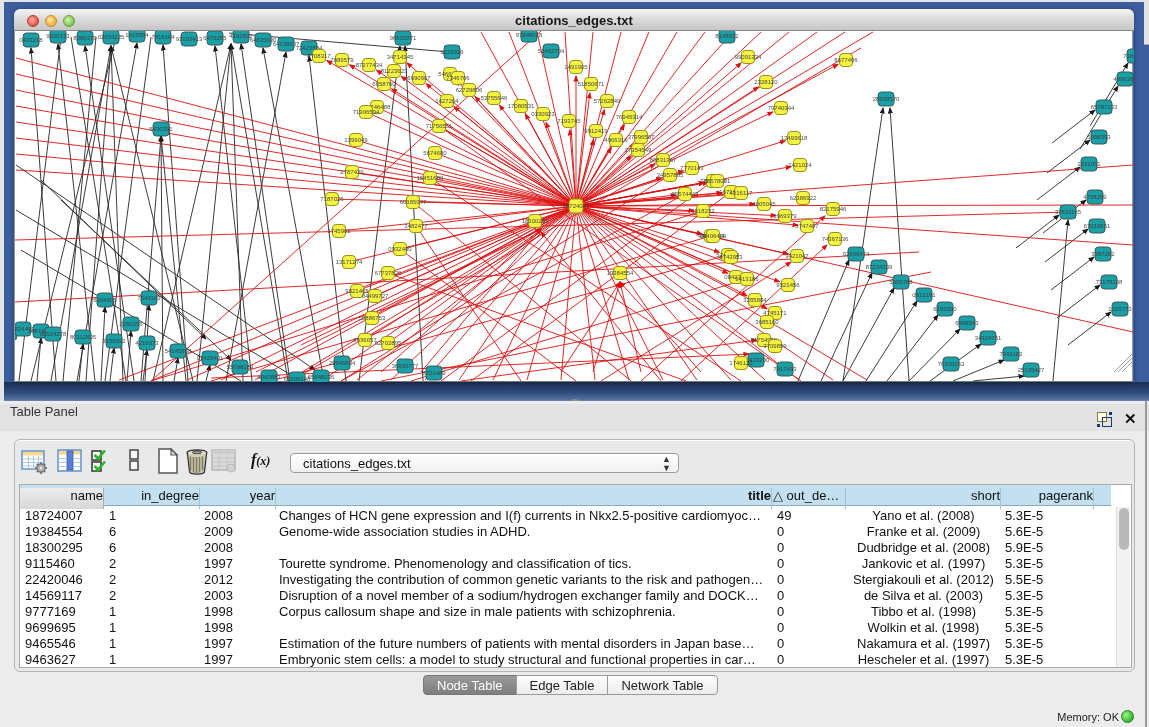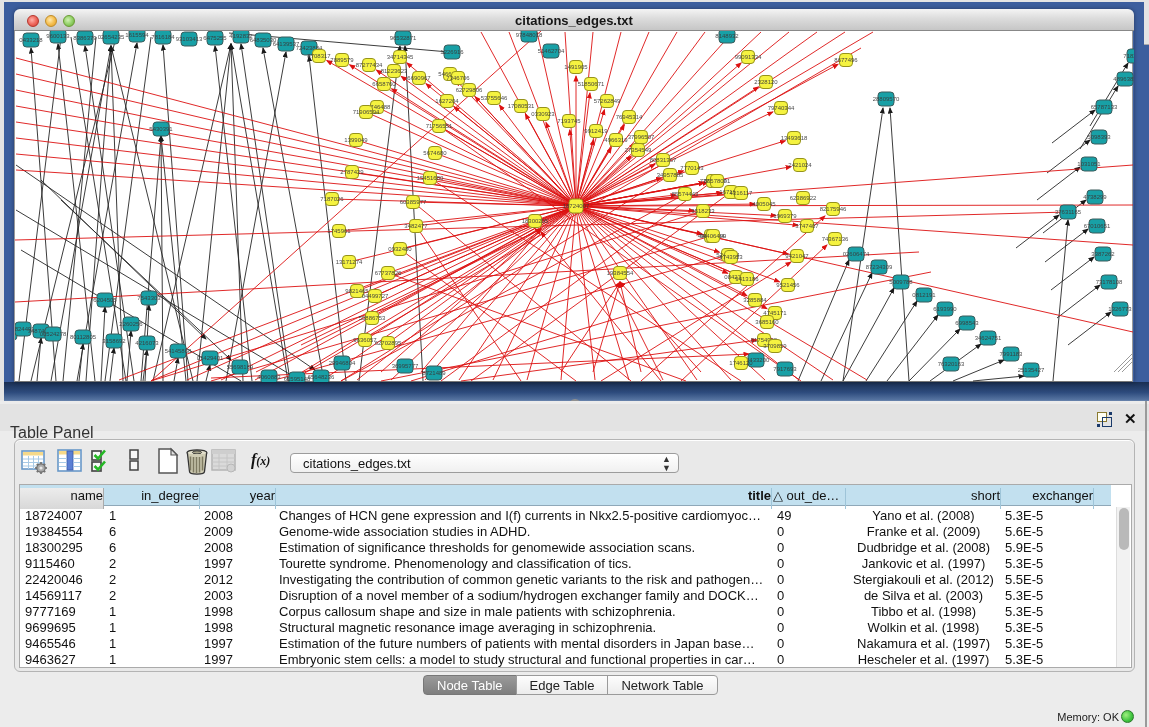--- a/index.html
+++ b/index.html
@@ -10,21 +10,21 @@
 .win { position:absolute; left:14px; top:9px; width:1120px; height:373px; border-radius:6px 6px 0 0; box-shadow:0 0 4px rgba(0,0,0,0.4); }
 .titlebar { position:absolute; left:0; top:0; width:100%; height:22px; border-radius:6px 6px 0 0; background:linear-gradient(#f4f4f4,#dcdcdc 45%,#c6c6c6); border-bottom:1px solid #888; }
 .titlebar .t { text-align:center; font-size:13px; font-weight:bold; color:#161616; line-height:23px; }
 .tl { position:absolute; top:6px; width:12px; height:12px; border-radius:50%; }
 .tl.r { left:13px; background:radial-gradient(circle at 4px 4px,#ffb0a8,#ee6a5f 50%,#d3392b); border:1px solid #b5352b;}
 .tl.y { left:31px; background:radial-gradient(circle at 4px 4px,#ffe9b0,#f5bf4f 50%,#df9b28); border:1px solid #c08c28;}
 .tl.g { left:49px; background:radial-gradient(circle at 4px 4px,#d2f0b4,#94d26a 50%,#67ab34); border:1px solid #6a9b33;}
 .canvas { position:absolute; left:14px; top:31px; width:1119px; height:351px; background:#fff; border-left:1px solid #999; border-right:1px solid #999; border-bottom:1px solid #777; }
 .tp { position:absolute; left:0; top:401px; width:1149px; height:326px; background:#ececec; }
 .tp .hdr { position:absolute; left:0; top:3px; width:100%; height:27px; background:#e3e3e3;}
-.tp .hdr .lbl { position:absolute; left:10px; top:20px; font-size:16px; color:#333; }
+.tp .hdr .lbl { position:absolute; left:10px; top:0; font-size:13px; color:#333; }
 .floatico { position:absolute; left:1097px; top:11px; width:15px; height:15px; }
 .closeico { position:absolute; left:1124px; top:9px; font-size:15px; font-weight:bold; color:#111; }
 .panel { position:absolute; left:14px; top:38px; width:1121px; height:233px; background:#e9e9e9; border:1px solid #b4b4b4; border-radius:6px; box-shadow:inset 0 1px 0 #fff; }
 .toolbar { position:absolute; left:0px; top:0px; height:28px; width:100%; }
 .combo { position:absolute; left:275px; top:13px; width:389px; height:20px; background:linear-gradient(#fff,#f0f0f0); border:1px solid #9c9c9c; border-radius:4px; font-size:13px; color:#111; padding:2px 0 0 12px; }
 .combo .arr { position:absolute; right:7px; top:1px; font-size:9px; color:#333; line-height:9px; }
 .table { position:absolute; left:4px; top:44px; width:1113px; height:184px; background:#fff; border:1px solid #aaa; overflow:hidden; font-size:13px; }
 .thead { position:absolute; left:0; top:0; width:1091px; height:21px; background:#c2e0ef; border-bottom:1px solid #8fa8b8; color:#111; }
 .thead .h { position:absolute; top:3px; text-align:right; border-right:1px solid #9ec4d8; height:21px; }
 .tbody { position:absolute; left:0; top:23px; width:1105px; }
@@ -642,21 +642,21 @@
       <div class="combo">citations_edges.txt<div class="arr">▲<br>▼</div></div>
     </div>
     <div class="table">
       <div class="thead">
         <div class="h" style="left:0;width:84px;background:linear-gradient(#ececec,#d8d8d8);border-right:1px solid #aaa;">name</div>
         <div class="h" style="left:85px;width:95px;">in_degree</div>
         <div class="h" style="left:181px;width:75px;">year</div>
         <div class="h" style="left:257px;width:495px;font-weight:bold;">title</div>
         <div class="h" style="left:753px;width:73px;text-align:left;">△ out_de…</div>
         <div class="h" style="left:827px;width:154px;">short</div>
-        <div class="h" style="left:982px;width:92px;">exchanger</div>
+        <div class="h" style="left:982px;width:92px;">pagerank</div>
       </div>
       <div class="tbody">
 <div class="tr">
             <div class="c c0">18724007</div>
             <div class="c c1">1</div>
             <div class="c c2">2008</div>
             <div class="c c3">Changes of HCN gene expression and I(f) currents in Nkx2.5-positive cardiomyoc…</div>
             <div class="c c4">49</div>
             <div class="c c5">Yano et al. (2008)</div>
             <div class="c c6">5.3E-5</div>
@@ -667,21 +667,20 @@
             <div class="c c2">2009</div>
             <div class="c c3">Genome-wide association studies in ADHD.</div>
             <div class="c c4">0</div>
             <div class="c c5">Franke et al. (2009)</div>
             <div class="c c6">5.6E-5</div>
           </div>
 <div class="tr">
             <div class="c c0">18300295</div>
             <div class="c c1">6</div>
             <div class="c c2">2008</div>
-            <div class="c c3">Estimation of significance thresholds for genomewide association scans.</div>
             <div class="c c4">0</div>
             <div class="c c5">Dudbridge et al. (2008)</div>
             <div class="c c6">5.9E-5</div>
           </div>
 <div class="tr">
             <div class="c c0">9115460</div>
             <div class="c c1">2</div>
             <div class="c c2">1997</div>
             <div class="c c3">Tourette syndrome. Phenomenology and classification of tics.</div>
             <div class="c c4">0</div>
@@ -712,21 +711,20 @@
             <div class="c c2">1998</div>
             <div class="c c3">Corpus callosum shape and size in male patients with schizophrenia.</div>
             <div class="c c4">0</div>
             <div class="c c5">Tibbo et al. (1998)</div>
             <div class="c c6">5.3E-5</div>
           </div>
 <div class="tr">
             <div class="c c0">9699695</div>
             <div class="c c1">1</div>
             <div class="c c2">1998</div>
-            <div class="c c3">Structural magnetic resonance image averaging in schizophrenia.</div>
             <div class="c c4">0</div>
             <div class="c c5">Wolkin et al. (1998)</div>
             <div class="c c6">5.3E-5</div>
           </div>
 <div class="tr">
             <div class="c c0">9465546</div>
             <div class="c c1">1</div>
             <div class="c c2">1997</div>
             <div class="c c3">Estimation of the future numbers of patients with mental disorders in Japan base…</div>
             <div class="c c4">0</div>

